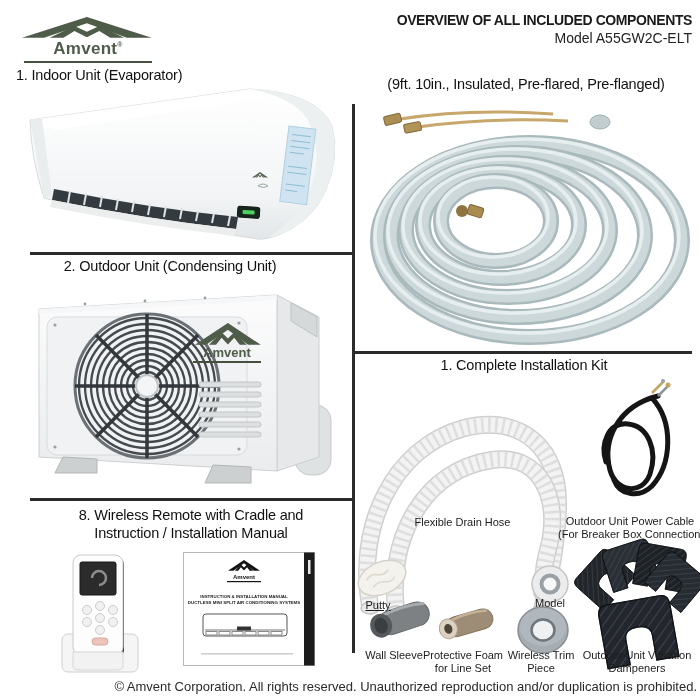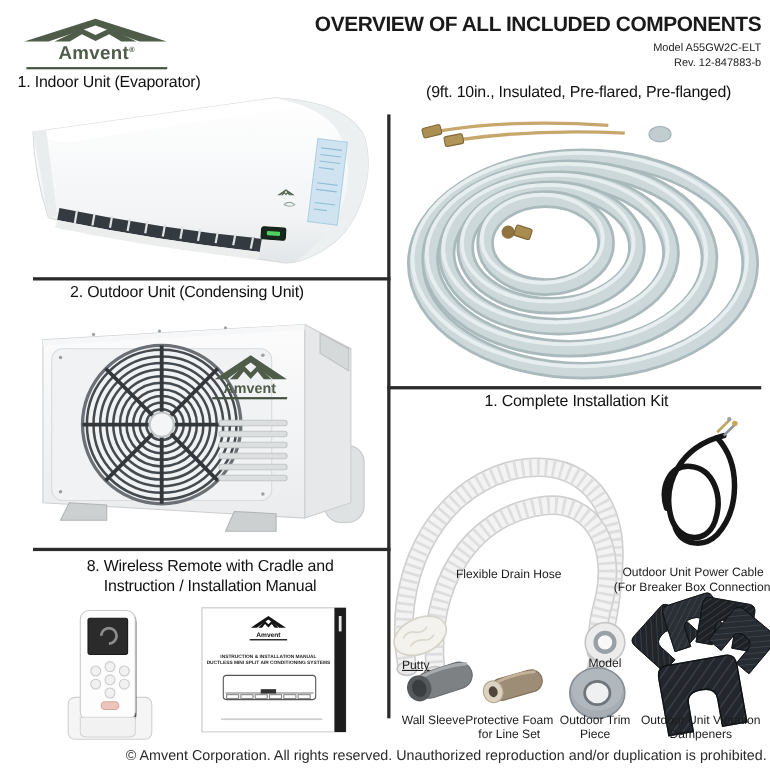--- a/index.html
+++ b/index.html
@@ -4,22 +4,22 @@
 <style>
   * { margin:0; padding:0; box-sizing:border-box; }
   html,body { width:700px; height:700px; }
   body {
     position:relative; background:#ffffff;
     font-family:"Liberation Sans", sans-serif; color:#1a1a1a;
     overflow:hidden;
   }
   .abs { position:absolute; }
   .divider { position:absolute; background:#2b2b2b; }
-  .title { font-weight:bold; font-size:19px; letter-spacing:-0.4px; text-align:right; white-space:nowrap; }
-  .subtitle { font-size:10px; text-align:right; color:#222; line-height:14px; white-space:nowrap; }
+  .title { font-weight:bold; font-size:14px; letter-spacing:-0.4px; text-align:right; white-space:nowrap; }
+  .subtitle { font-size:14px; text-align:right; color:#222; line-height:14px; white-space:nowrap; }
   .sec-h { font-size:14.5px; letter-spacing:-0.2px; color:#111; white-space:nowrap; }
   .sec-h.center { text-align:center; }
   .kit-label { font-size:11px; color:#1c1c1c; text-align:center; line-height:13px; white-space:nowrap; }
   .copyright { font-size:13px; color:#2a2a2a; text-align:right; white-space:nowrap; }
   .logo-text { font-size:17px; font-weight:bold; color:#4e5c49; letter-spacing:0.3px; text-align:center; }
   .logo-text sup { font-size:7px; }
   .logo-underline { height:2px; background:#46523f; }
   svg { display:block; }
   svg text { font-family:"Liberation Sans", sans-serif; }
 </style>
@@ -39,21 +39,20 @@
   <svg width="140" height="31">
     <use href="#amvent-mark" fill="#4e5c49" transform="translate(4,9) scale(1.38,0.74)"></use>
   </svg>
   <div class="logo-text"><span>Amvent</span><sup>®</sup></div>
   <div class="logo-underline" style="margin-top:2px; width:128px; margin-left:6px;"></div>
 </div>
 
 <div class="abs" style="right:8px; top:12px;">
   <div class="title">OVERVIEW OF ALL INCLUDED COMPONENTS</div>
   <div class="subtitle" style="margin-top:3px;">Model A55GW2C-ELT</div>
-  <div class="subtitle">Rev. 12-847883-b</div>
 </div>
 
 <div class="divider" style="left:352px; top:104px; width:3px; height:549px;"></div>
 <div class="divider" style="left:30px; top:252px; width:325px; height:3px;"></div>
 <div class="divider" style="left:30px; top:498px; width:325px; height:3px;"></div>
 <div class="divider" style="left:352px; top:351px; width:340px; height:3px;"></div>
 
 <div class="abs sec-h" style="left:16px; top:67px;">1. Indoor Unit (Evaporator)</div>
 
 <svg class="abs" style="left:8px; top:86px;" width="336" height="162" viewBox="0 0 336 162">
@@ -356,21 +355,21 @@
   <div>(For Breaker Box Connection)</div>
 </div>
 <div class="abs kit-label" style="left:352px; top:599px; width:52px;text-decoration:underline;">Putty</div>
 <div class="abs kit-label" style="left:520px; top:597px; width:60px;">Model</div>
 <div class="abs kit-label" style="left:352px; top:649px; width:84px;">Wall Sleeve</div>
 <div class="abs kit-label" style="left:420px; top:649px; width:86px;">
   <div>Protective Foam</div>
   <div>for Line Set</div>
 </div>
 <div class="abs kit-label" style="left:506px; top:649px; width:70px;">
-  <div>Outdoor Trim</div>
+  <div>Wireless Trim</div>
   <div>Piece</div>
 </div>
 <div class="abs kit-label" style="left:576px; top:649px; width:122px;">
   <div>Outdoor Unit Vibration</div>
   <div>Dampeners</div>
 </div>
 
 <div class="abs copyright" style="right:3px; top:679px;">© Amvent Corporation. All rights reserved. Unauthorized reproduction and/or duplication is prohibited.</div>
 
 </body></html>

